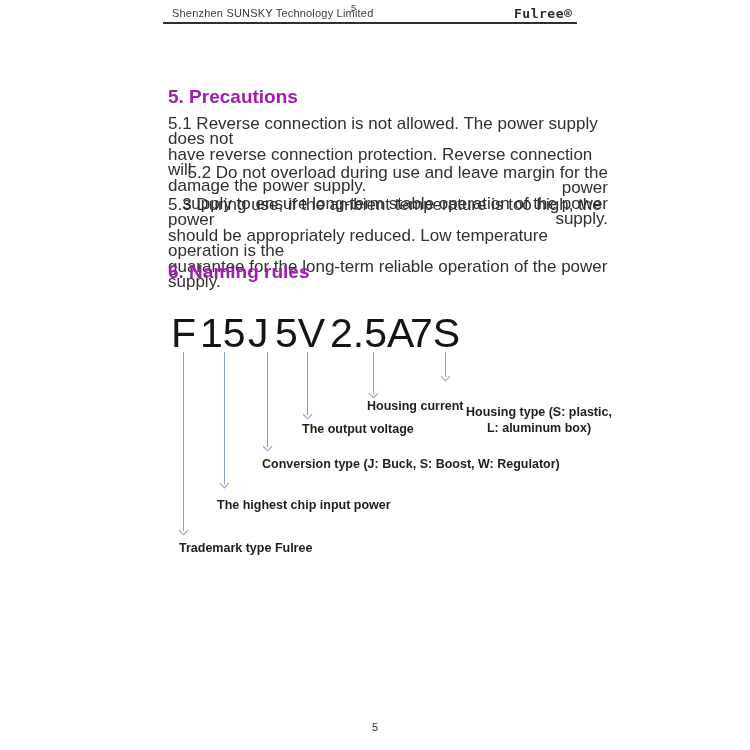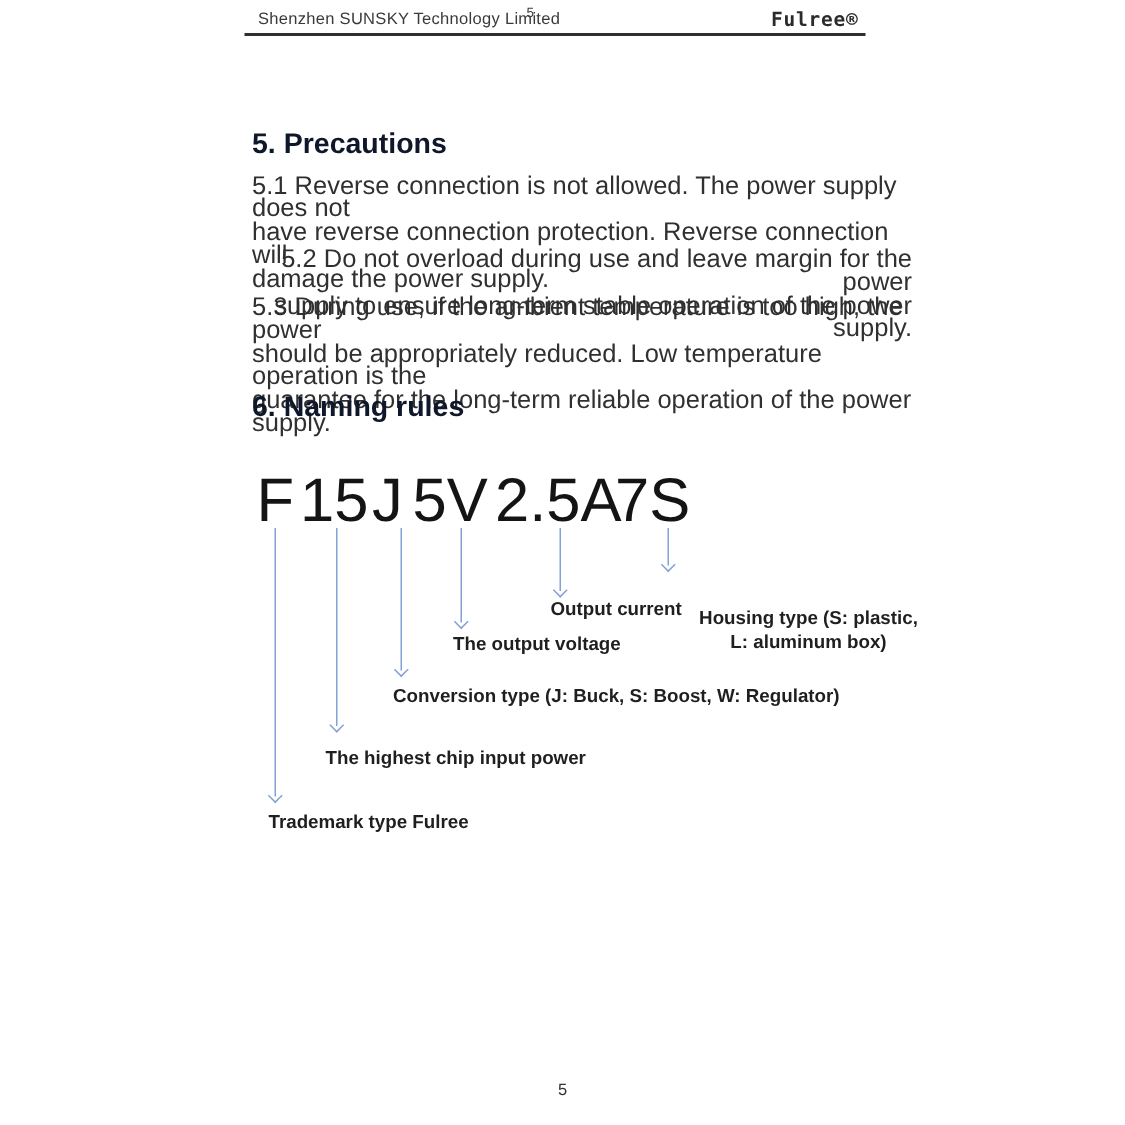--- a/index.html
+++ b/index.html
@@ -19,21 +19,21 @@
   
   .hdr-company { left: 172px; top: 7px; font-size: 11px; color: #3a3a3a; letter-spacing: 0.2px; }
   .hdr-sup { left: 351px; top: 3px; font-size: 9px; color: #3a3a3a; }
   .hdr-brand {
     left: 514px; top: 6px; font-size: 13px; font-weight: bold;
     font-family: "DejaVu Sans Mono", monospace; color: #2b2b2b; letter-spacing: 0.5px;
   }
   .hdr-rule { left: 163px; top: 22px; width: 414px; height: 2px; background: #2f2f2f; }
 
   
-  .heading { font-size: 19px; font-weight: bold; color: #0f172a; line-height: 22px; }
+  .heading { font-size: 19px; font-weight: bold; color: #a21caf; line-height: 22px; }
   .h-precautions { left: 168px; top: 86px; }
   .h-naming { left: 168px; top: 261px; }
 
   
   .body-p { left: 168px; width: 440px; font-size: 17px; line-height: 15.4px; color: #303030; }
   .p-51 { top: 116px; }
   .p-52 { top: 165px; }
   .p-53 { top: 197px; }
   .p-example { top: 595px; }
 
@@ -109,21 +109,21 @@
 
   <div class="arrow ar-f"></div>
   <div class="arrow ar-15"></div>
   <div class="arrow ar-j"></div>
   <div class="arrow ar-5v"></div>
   <div class="arrow ar-25a"></div>
   <div class="arrow ar-7s"></div>
 
   <span class="abs dlabel ws lb-housing">Housing type (S: plastic,
 L: aluminum box)</span>
-  <span class="abs dlabel nw lb-current">Output current</span>
+  <span class="abs dlabel nw lb-current">Housing current</span>
   <span class="abs dlabel nw lb-voltage">The output voltage</span>
   <span class="abs dlabel nw lb-conv">Conversion type (J: Buck, S: Boost, W: Regulator)</span>
   <span class="abs dlabel nw lb-chip">The highest chip input power</span>
   <span class="abs dlabel nw lb-trade">Trademark type Fulree</span>
 
 
   <span class="abs footer-num">5</span>
 
 </div>
 

